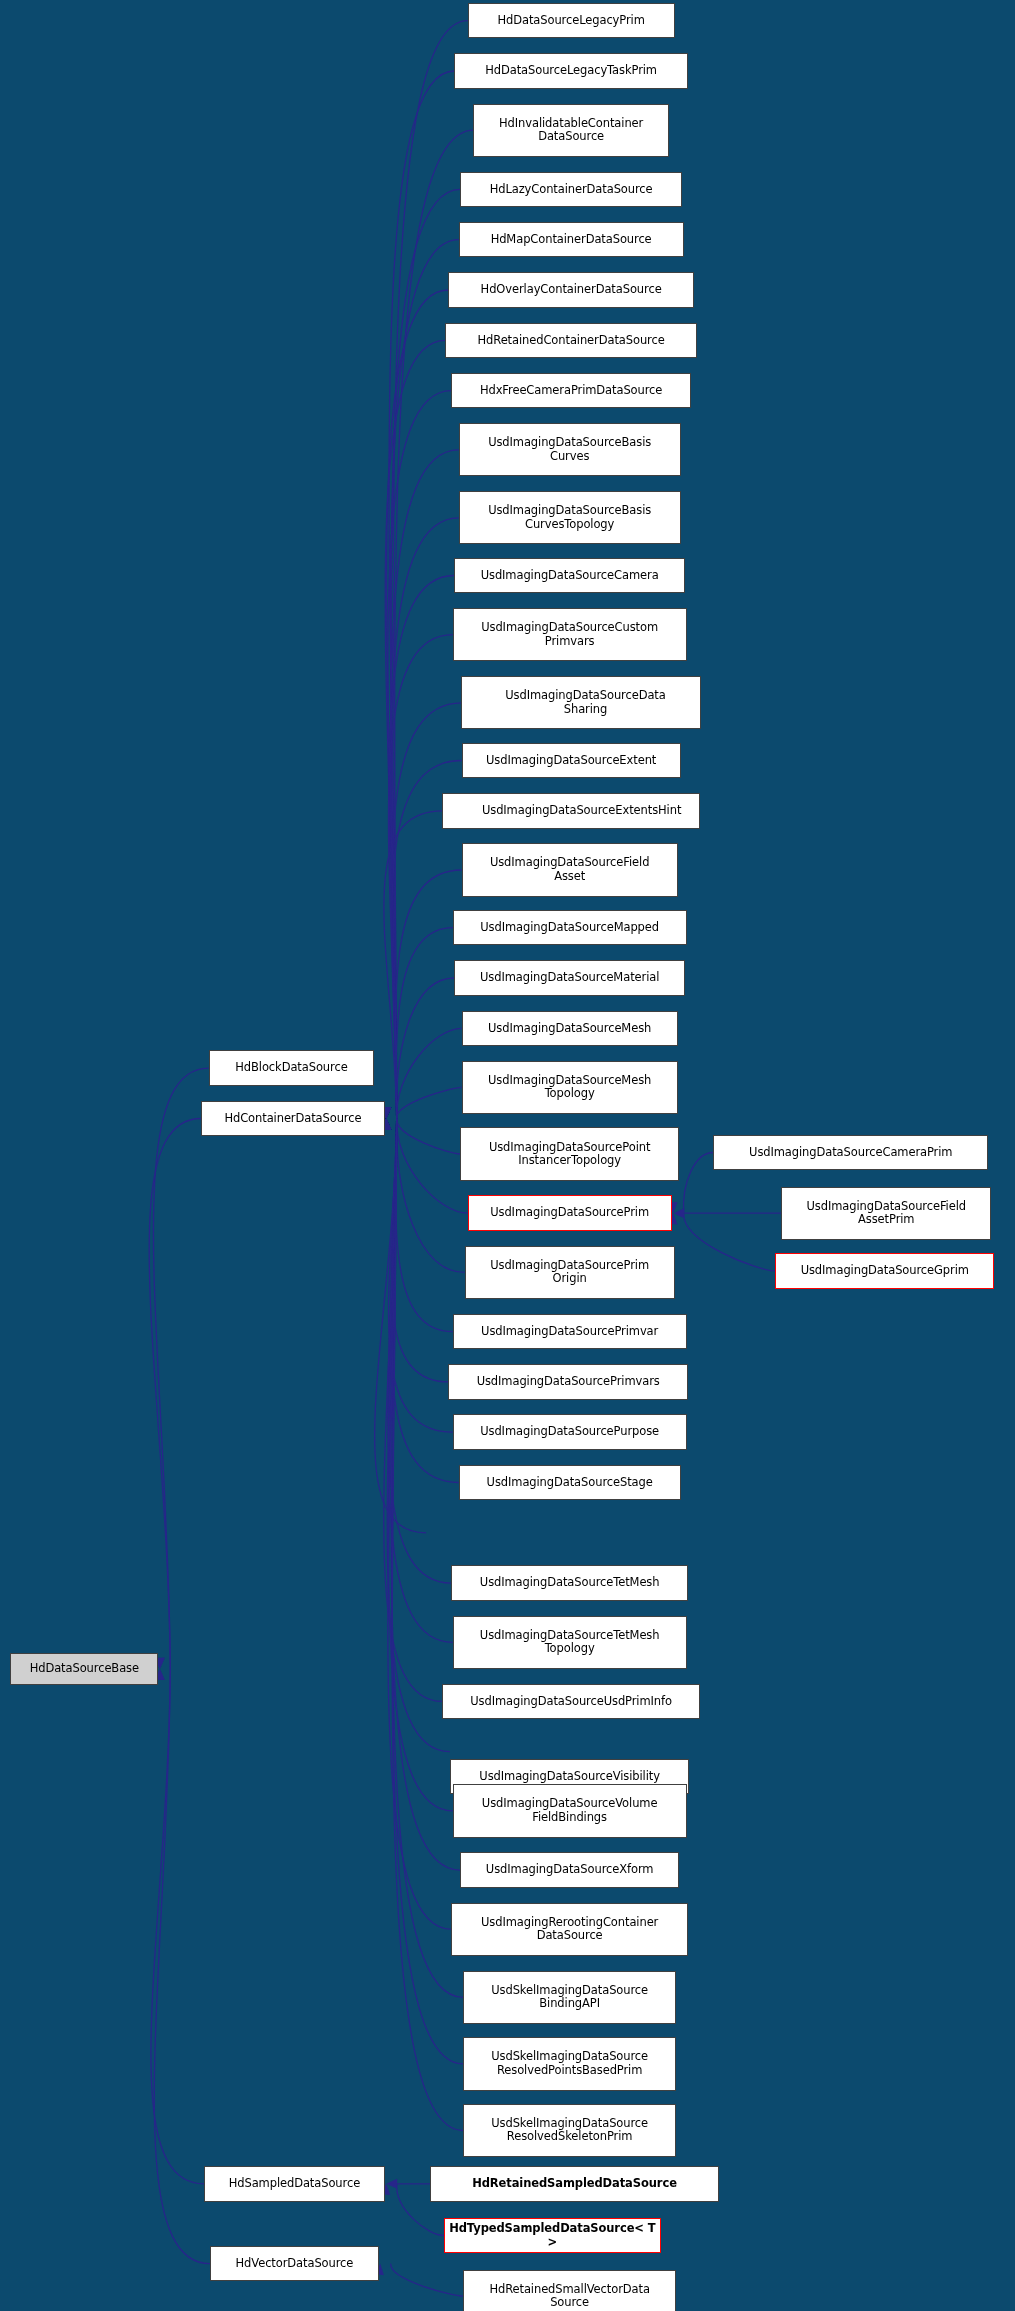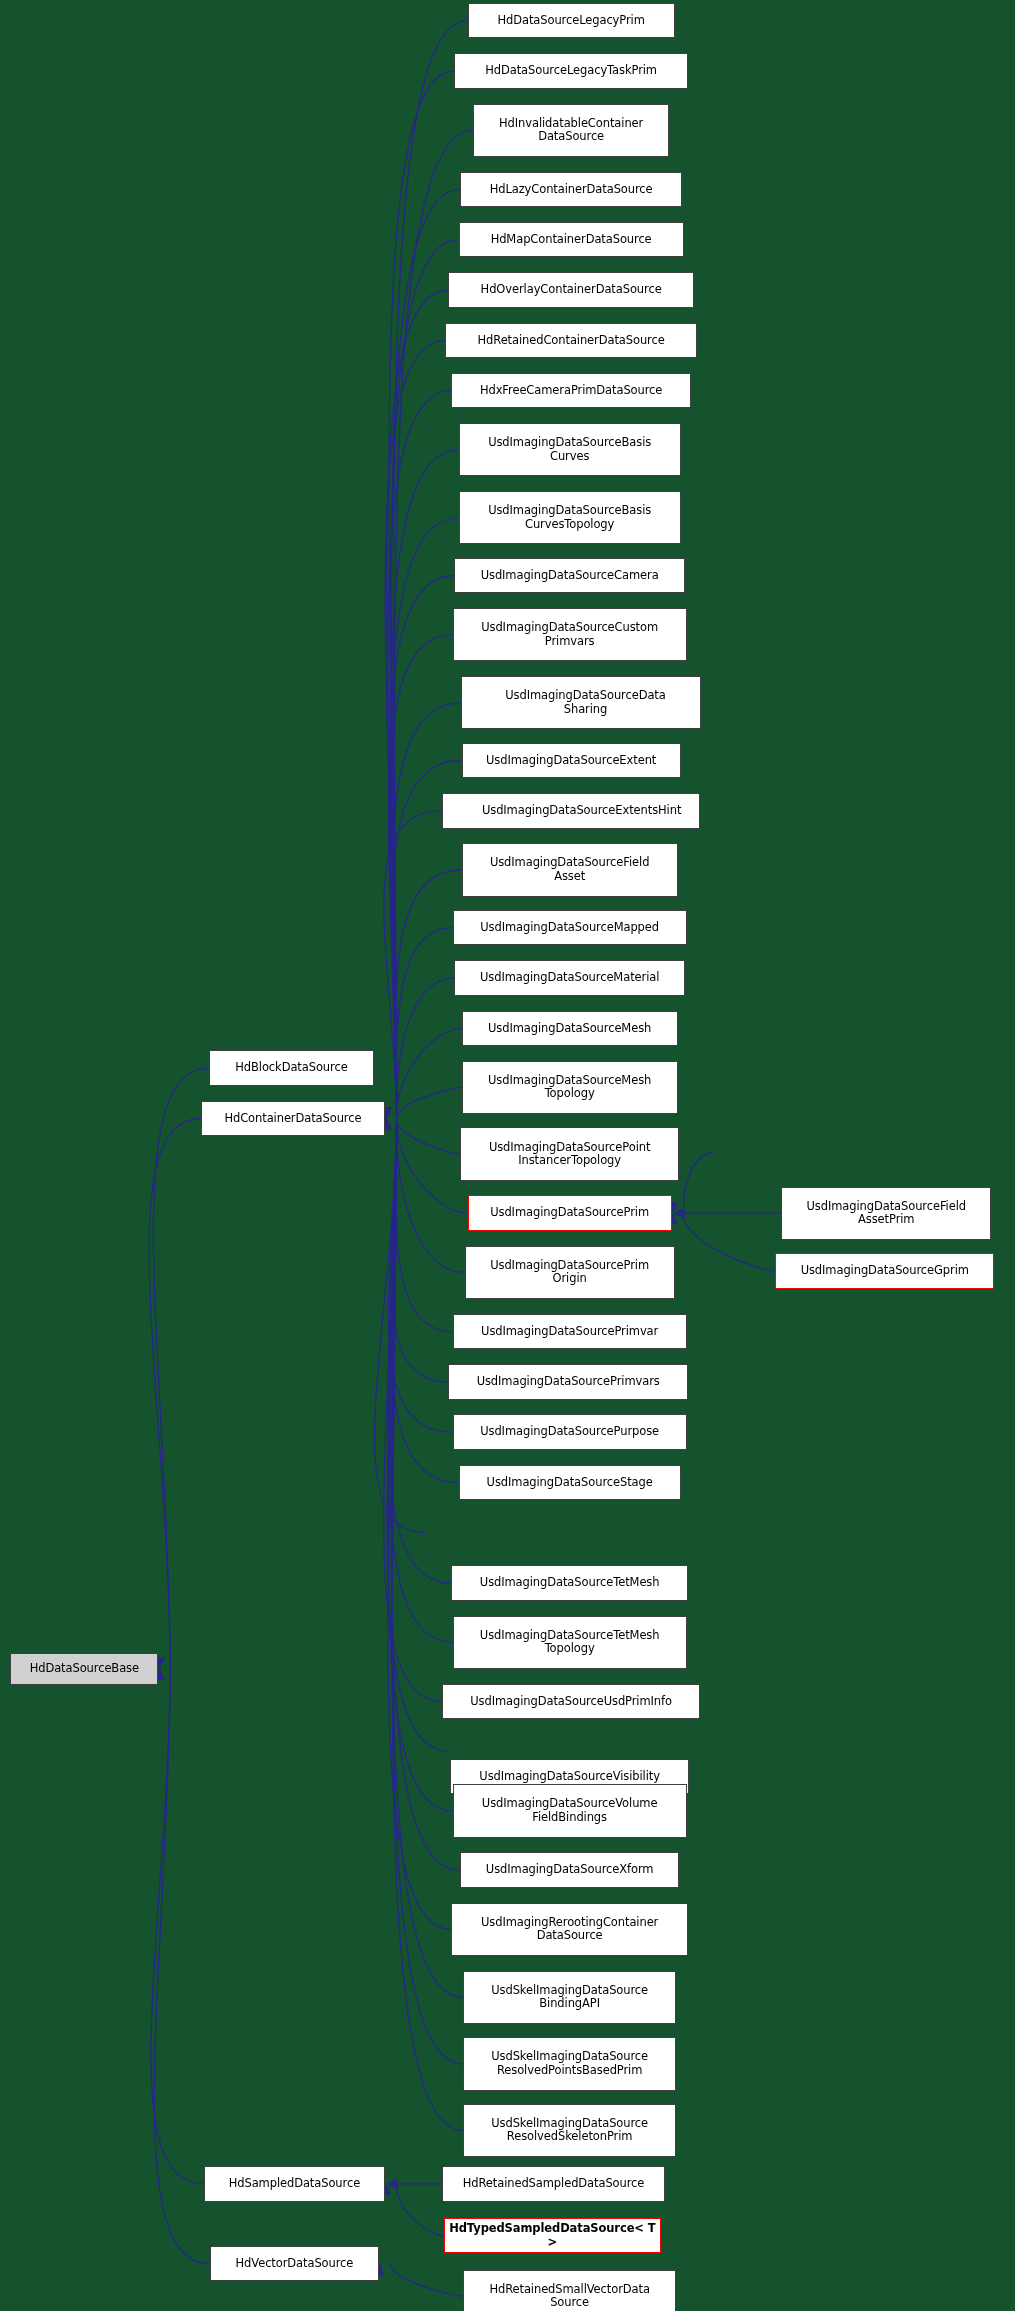--- a/index.html
+++ b/index.html
@@ -7,21 +7,21 @@
     padding: 0;
     background: #ffffff;
   }
   body {
     font-family: "DejaVu Sans", sans-serif;
   }
   #diagram {
     position: relative;
     width: 1015px;
     height: 2311px;
-    background: #14532d;
+    background: #0c4a6e;
     overflow: hidden;
   }
   #edges {
     position: absolute;
     left: 0;
     top: 0;
     width: 1015px;
     height: 2311px;
     pointer-events: none;
   }
@@ -202,20 +202,21 @@
 BindingAPI</div>
     <div class="node" style="left: 463.112px; top: 2037.29px; width: 213.061px; height: 53.2625px;">UsdSkelImagingDataSource
 ResolvedPointsBasedPrim</div>
     <div class="node" style="left: 463.112px; top: 2103.87px; width: 213.061px; height: 53.2625px;">UsdSkelImagingDataSource
 ResolvedSkeletonPrim</div>
     <div class="node" style="left: 208.622px; top: 1050.45px; width: 165.714px; height: 35.5083px;">HdBlockDataSource</div>
     <div class="node" style="left: 201.224px; top: 1100.76px; width: 183.469px; height: 35.5083px;">HdContainerDataSource</div>
     <div class="node" style="left: 204.184px; top: 2166.01px; width: 180.51px; height: 35.5083px;">HdSampledDataSource</div>
     <div class="node" style="left: 210.102px; top: 2245.9px; width: 168.673px; height: 35.5083px;">HdVectorDataSource</div>
     <div class="node root" style="left: 10.3571px; top: 1652.62px; width: 147.959px; height: 32.5493px;">HdDataSourceBase</div>
+    <div class="node" style="left: 713.163px; top: 1134.79px; width: 275.204px; height: 35.5083px;">UsdImagingDataSourceCameraPrim</div>
     <div class="node" style="left: 781.224px; top: 1186.57px; width: 210.102px; height: 53.2625px;">UsdImagingDataSourceField
 AssetPrim</div>
     <div class="node highlight" style="left: 775.306px; top: 1253.15px; width: 218.98px; height: 35.5083px;">UsdImagingDataSourceGprim</div>
-    <div class="node" style="left: 442px; top: 2166.01px; width: 223px; height: 35.5083px;">HdRetainedSampledDataSource</div>
+    <div class="node" style="left: 430px; top: 2166.01px; width: 289px; height: 35.5083px; font-weight: bold;">HdRetainedSampledDataSource</div>
     <div class="node highlight" style="left: 443.878px; top: 2217.79px; width: 217px; height: 35.5083px; font-weight: bold;">HdTypedSampledDataSource&lt; T &gt;</div>
     <div class="node" style="left: 463.112px; top: 2269.57px; width: 213.061px; height: 53.2625px;">HdRetainedSmallVectorData
 Source</div>
   </div>
 
 </body></html>

